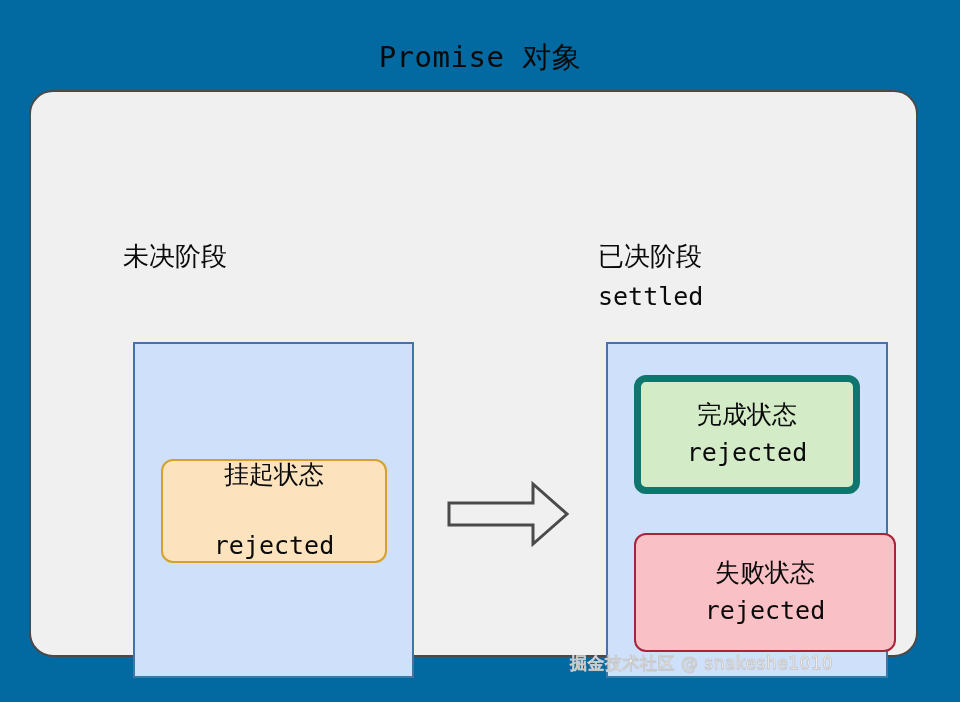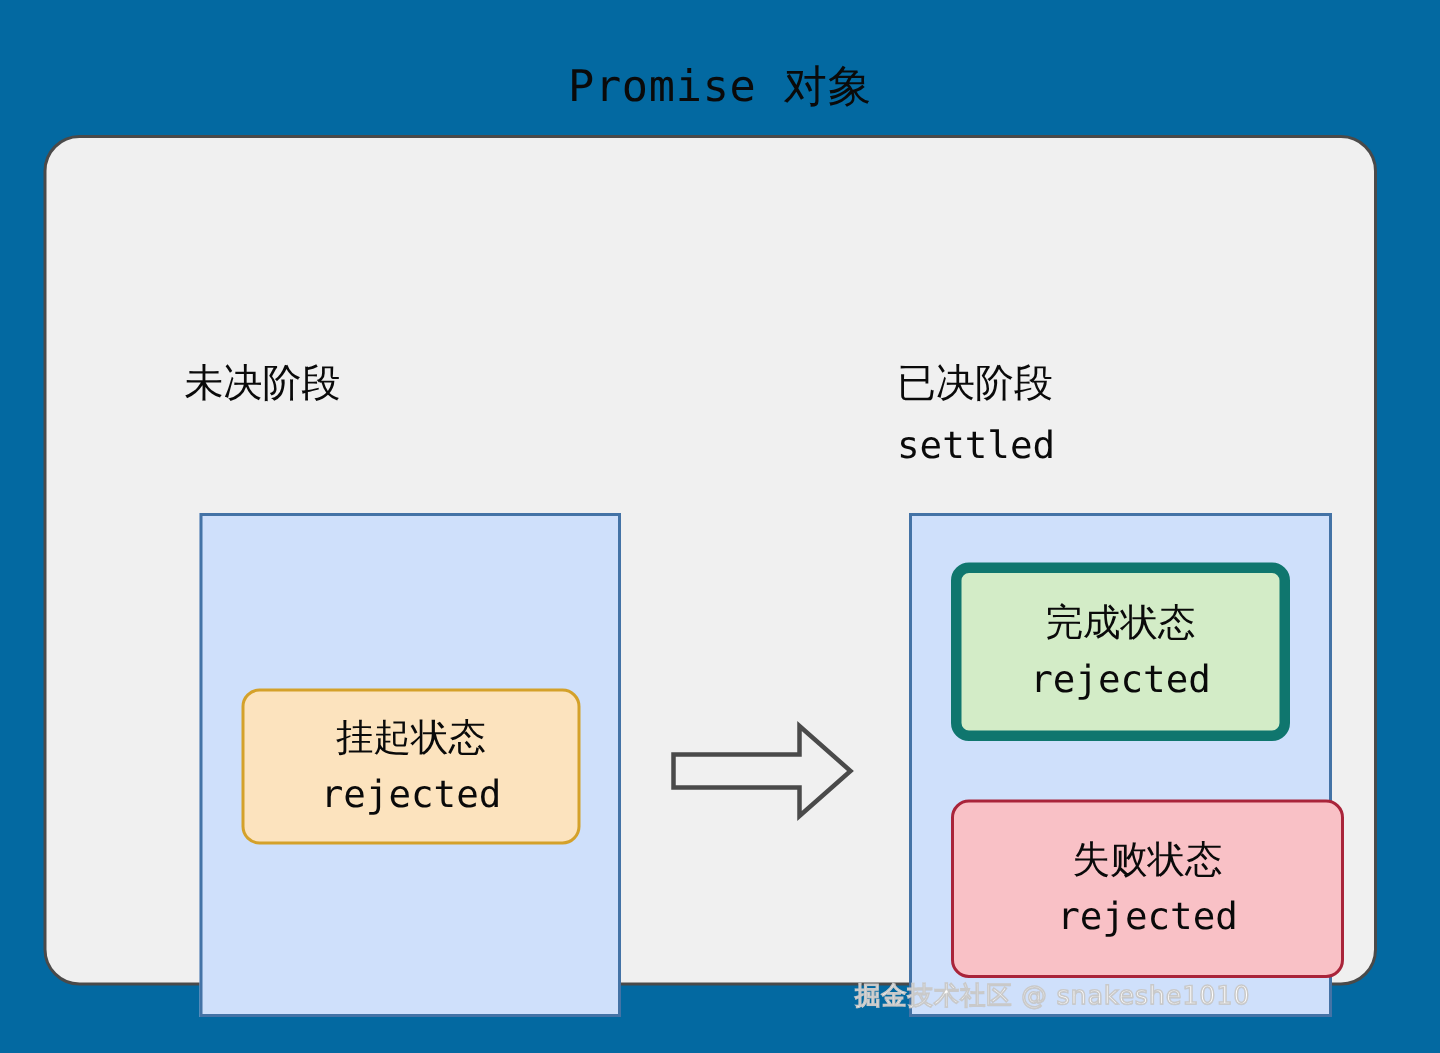--- a/index.html
+++ b/index.html
@@ -124,20 +124,21 @@
     white-space: nowrap;
   }
 
   #state-pending {
     left: 130px;
     top: 367px;
     width: 226px;
     height: 104px;
     background: #fce3be;
     border: 2px solid #d4a12a;
+    justify-content: space-between;
   }
   #state-fulfilled {
     left: 603px;
     top: 271px;
     width: 226px;
     height: 119px;
     background: #d3ecc7;
     border: 7px solid #0f766e;
     margin-top: 12px;
   }

